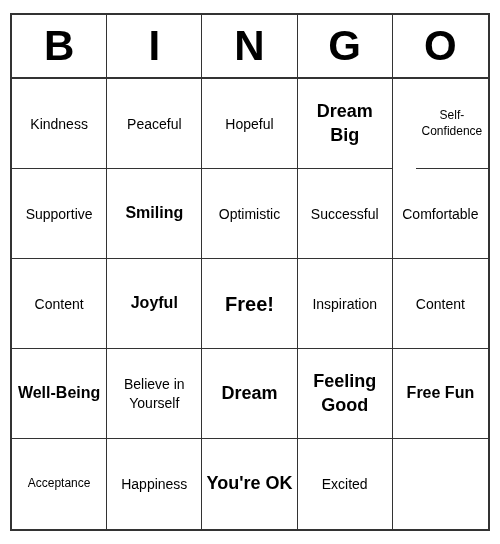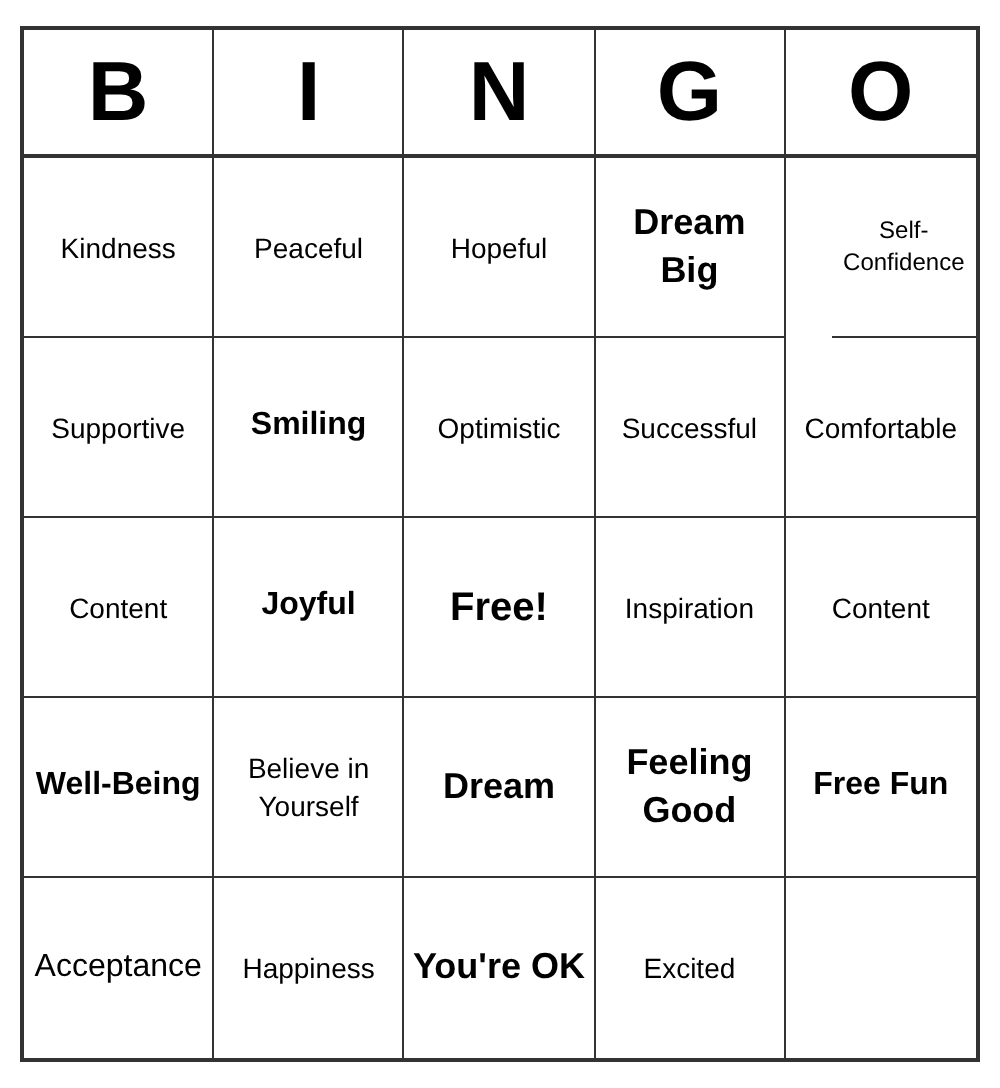--- a/index.html
+++ b/index.html
@@ -78,18 +78,18 @@
       <div class="bingo-cell">Content</div>
       <div class="bingo-cell large">Joyful</div>
       <div class="bingo-cell free">Free!</div>
       <div class="bingo-cell">Inspiration</div>
       <div class="bingo-cell">Content</div>
       <div class="bingo-cell large">Well-Being</div>
       <div class="bingo-cell">Believe in Yourself</div>
       <div class="bingo-cell medium">Dream</div>
       <div class="bingo-cell medium">Feeling Good</div>
       <div class="bingo-cell large">Free Fun</div>
-      <div class="bingo-cell" style="font-size: 16px;">Acceptance</div>
+      <div class="bingo-cell" style="font-size: 12px;">Acceptance</div>
       <div class="bingo-cell">Happiness</div>
       <div class="bingo-cell medium">You're OK</div>
       <div class="bingo-cell">Excited</div>
     </div>
 </div>
 
 </body></html>

